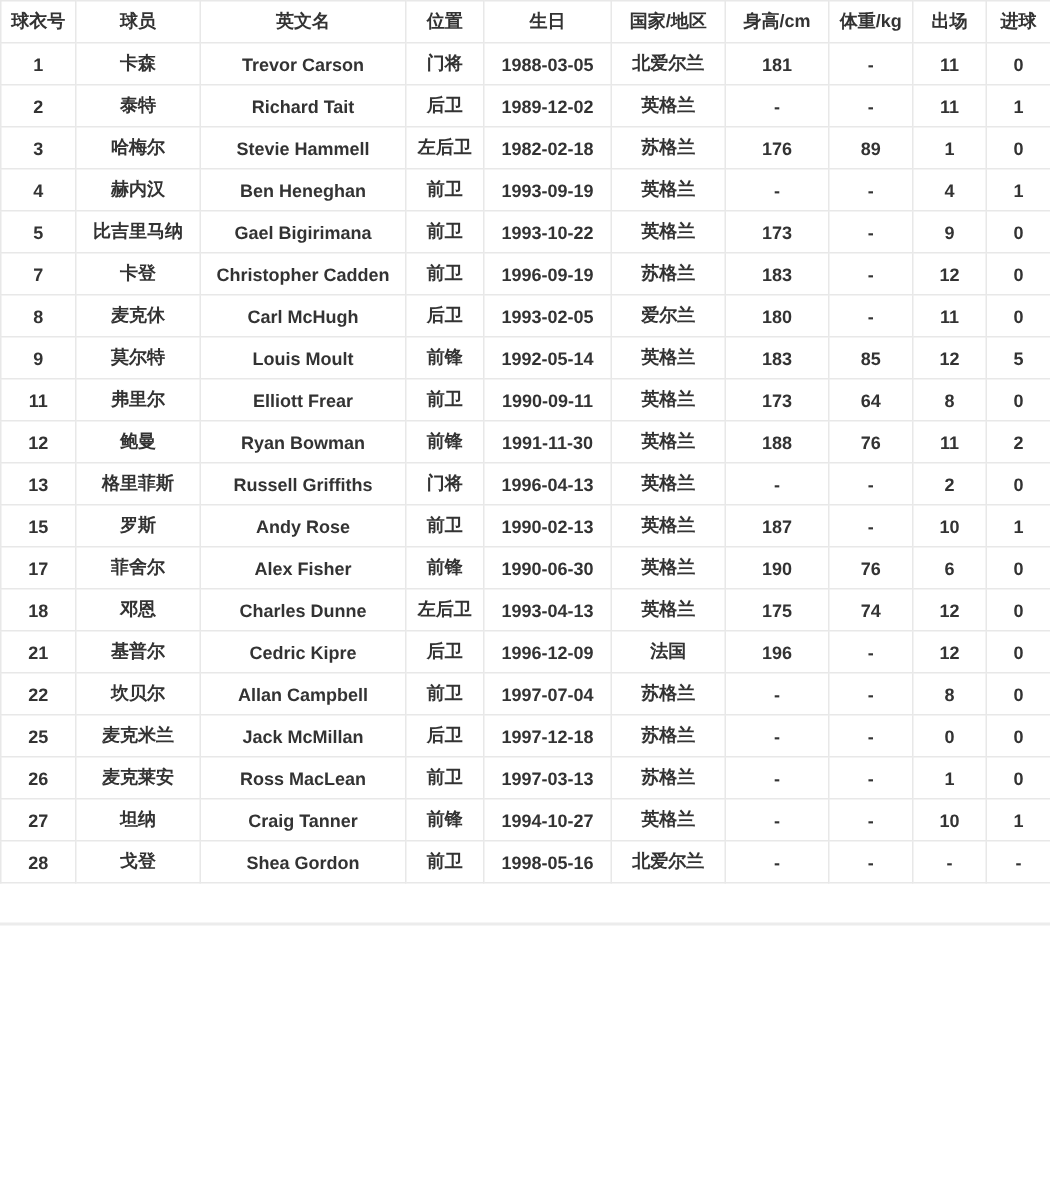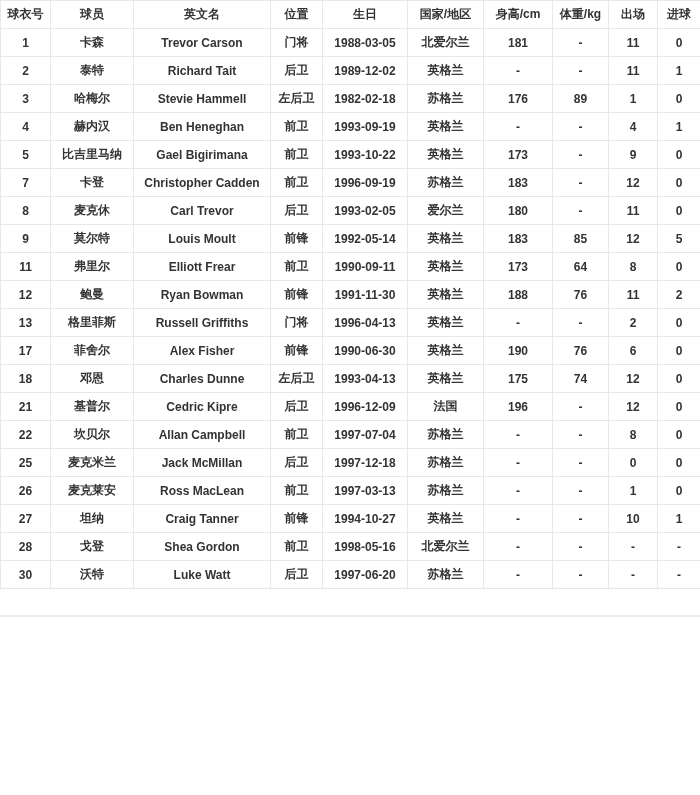--- a/index.html
+++ b/index.html
@@ -142,21 +142,21 @@
           <td>1996-09-19</td>
           <td>苏格兰</td>
           <td>183</td>
           <td>-</td>
           <td>12</td>
           <td>0</td>
         </tr>
         <tr>
           <td>8</td>
           <td>麦克休</td>
-          <td>Carl Trevor</td>
+          <td>Carl McHugh</td>
           <td>后卫</td>
           <td>1993-02-05</td>
           <td>爱尔兰</td>
           <td>180</td>
           <td>-</td>
           <td>11</td>
           <td>0</td>
         </tr>
         <tr>
           <td>9</td>
@@ -198,20 +198,32 @@
           <td>13</td>
           <td>格里菲斯</td>
           <td>Russell Griffiths</td>
           <td>门将</td>
           <td>1996-04-13</td>
           <td>英格兰</td>
           <td>-</td>
           <td>-</td>
           <td>2</td>
           <td>0</td>
+        </tr>
+        <tr>
+          <td>15</td>
+          <td>罗斯</td>
+          <td>Andy Rose</td>
+          <td>前卫</td>
+          <td>1990-02-13</td>
+          <td>英格兰</td>
+          <td>187</td>
+          <td>-</td>
+          <td>10</td>
+          <td>1</td>
         </tr>
         <tr>
           <td>17</td>
           <td>菲舍尔</td>
           <td>Alex Fisher</td>
           <td>前锋</td>
           <td>1990-06-30</td>
           <td>英格兰</td>
           <td>190</td>
           <td>76</td>
@@ -295,28 +307,16 @@
           <td>戈登</td>
           <td>Shea Gordon</td>
           <td>前卫</td>
           <td>1998-05-16</td>
           <td>北爱尔兰</td>
           <td>-</td>
           <td>-</td>
           <td>-</td>
           <td>-</td>
         </tr>
-        <tr>
-          <td>30</td>
-          <td>沃特</td>
-          <td>Luke Watt</td>
-          <td>后卫</td>
-          <td>1997-06-20</td>
-          <td>苏格兰</td>
-          <td>-</td>
-          <td>-</td>
-          <td>-</td>
-          <td>-</td>
-        </tr>
       </tbody>
   </table>
   <div class="footer-divider"></div>
 </div>
 
 </body></html>

